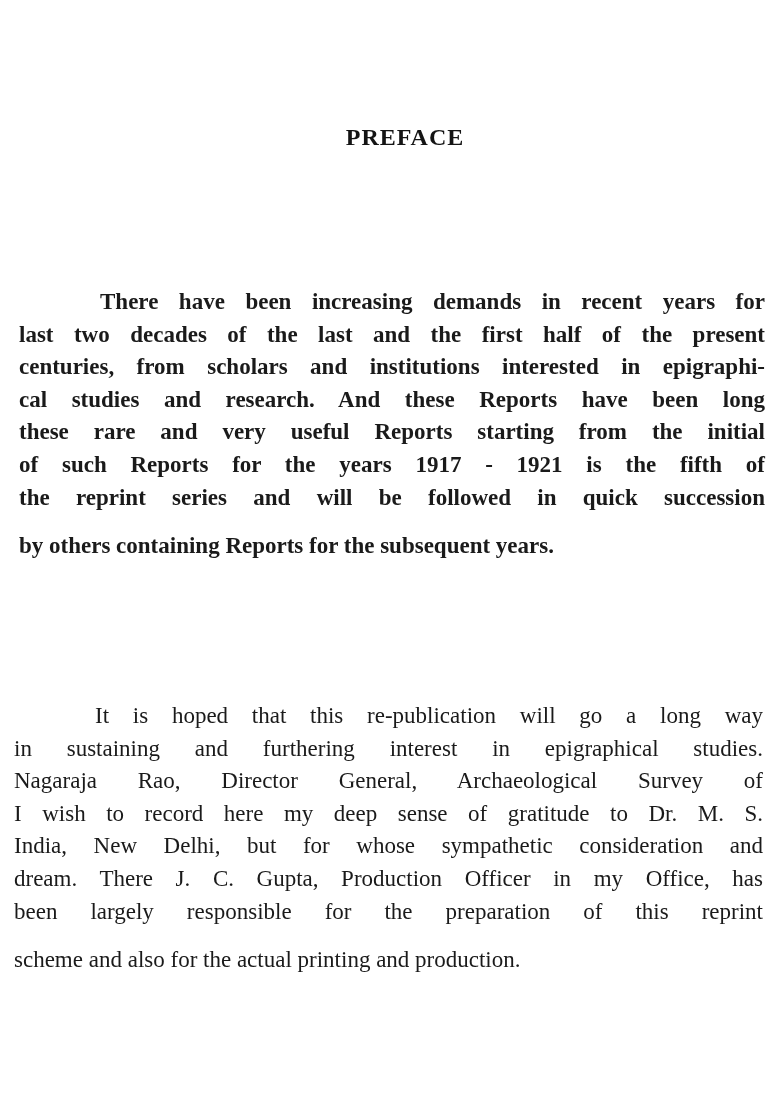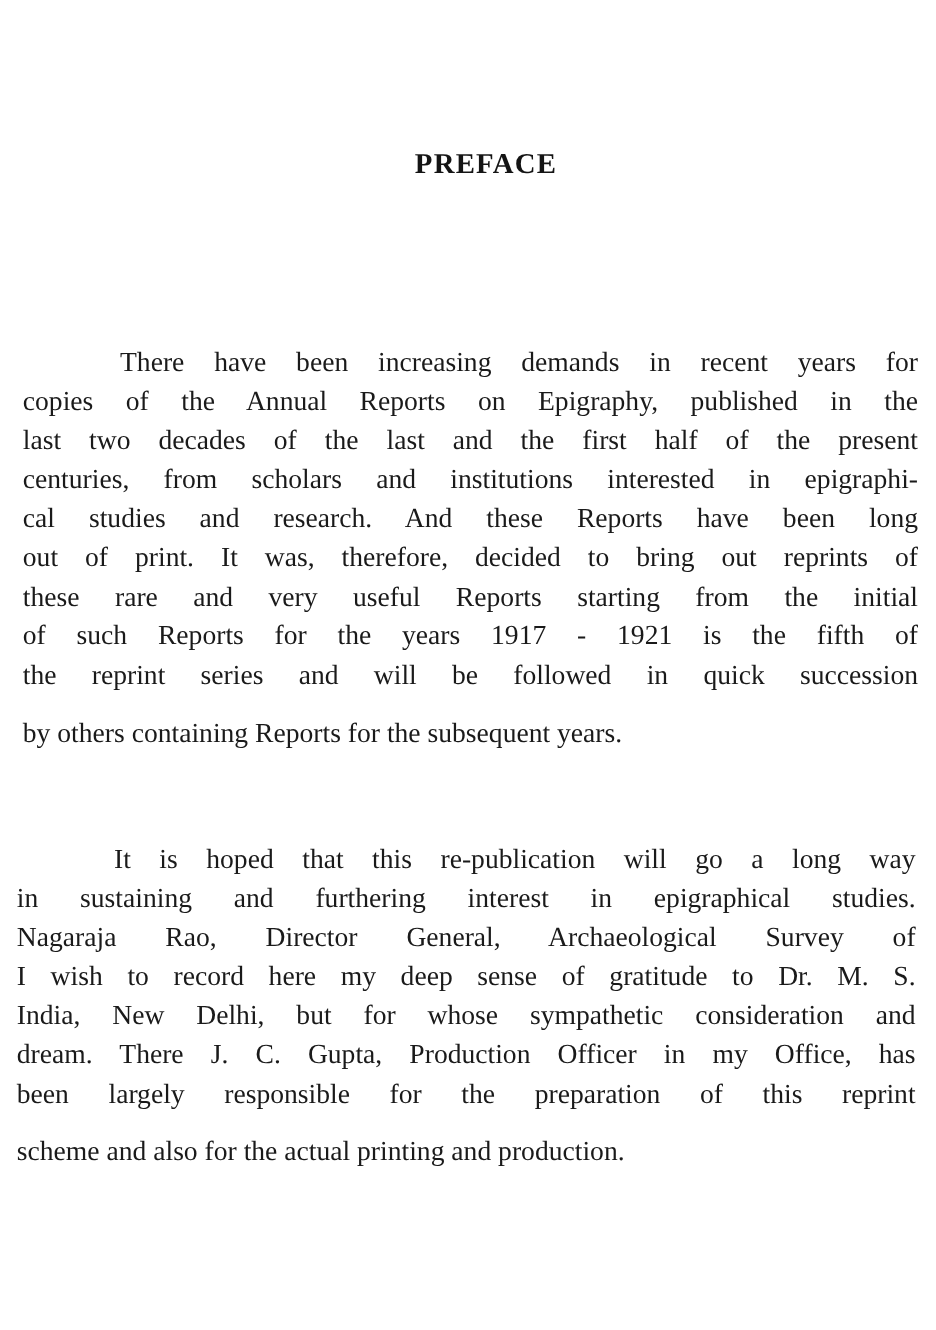--- a/index.html
+++ b/index.html
@@ -47,43 +47,42 @@
       transform-origin: left top;
     }
     .line.last {
       text-align-last: left;
       margin-top: 16px;
     }
     #para1 {
       left: 19px;
       top: 286px;
       width: 746px;
+      font-weight: bold;
     }
     #para1 .line.first { padding-left: 81px; }
     #para2 {
       left: 14px;
       top: 700px;
       width: 749px;
     }
     #para2 .line.first { padding-left: 81px; }
   </style>
 </head>
 <body>
 
 <div class="page">
 
   <h1 class="title">PREFACE</h1>
 
   <div class="para" id="para1">
     <span class="line first">There have been increasing demands in recent years for</span>
-    <span class="line">copies of the Annual Reports on Epigraphy, published in the</span>
     <span class="line">last two decades of the last and the first half of the present</span>
     <span class="line">centuries, from scholars and institutions interested in epigraphi-</span>
     <span class="line">cal studies and research. And these Reports have been long</span>
-    <span class="line">out of print. It was, therefore, decided to bring out reprints of</span>
     <span class="line">these rare and very useful Reports starting from the initial</span>
     <span class="line">of such Reports for the years 1917 - 1921 is the fifth of</span>
     <span class="line">the reprint series and will be followed in quick succession</span>
     <span class="line last">by others containing Reports for the subsequent years.</span>
   </div>
 
   <div class="para" id="para2">
     <span class="line first">It is hoped that this re-publication will go a long way</span>
     <span class="line">in sustaining and furthering interest in epigraphical studies.</span>
     <span class="line">Nagaraja Rao, Director General, Archaeological Survey of</span>

